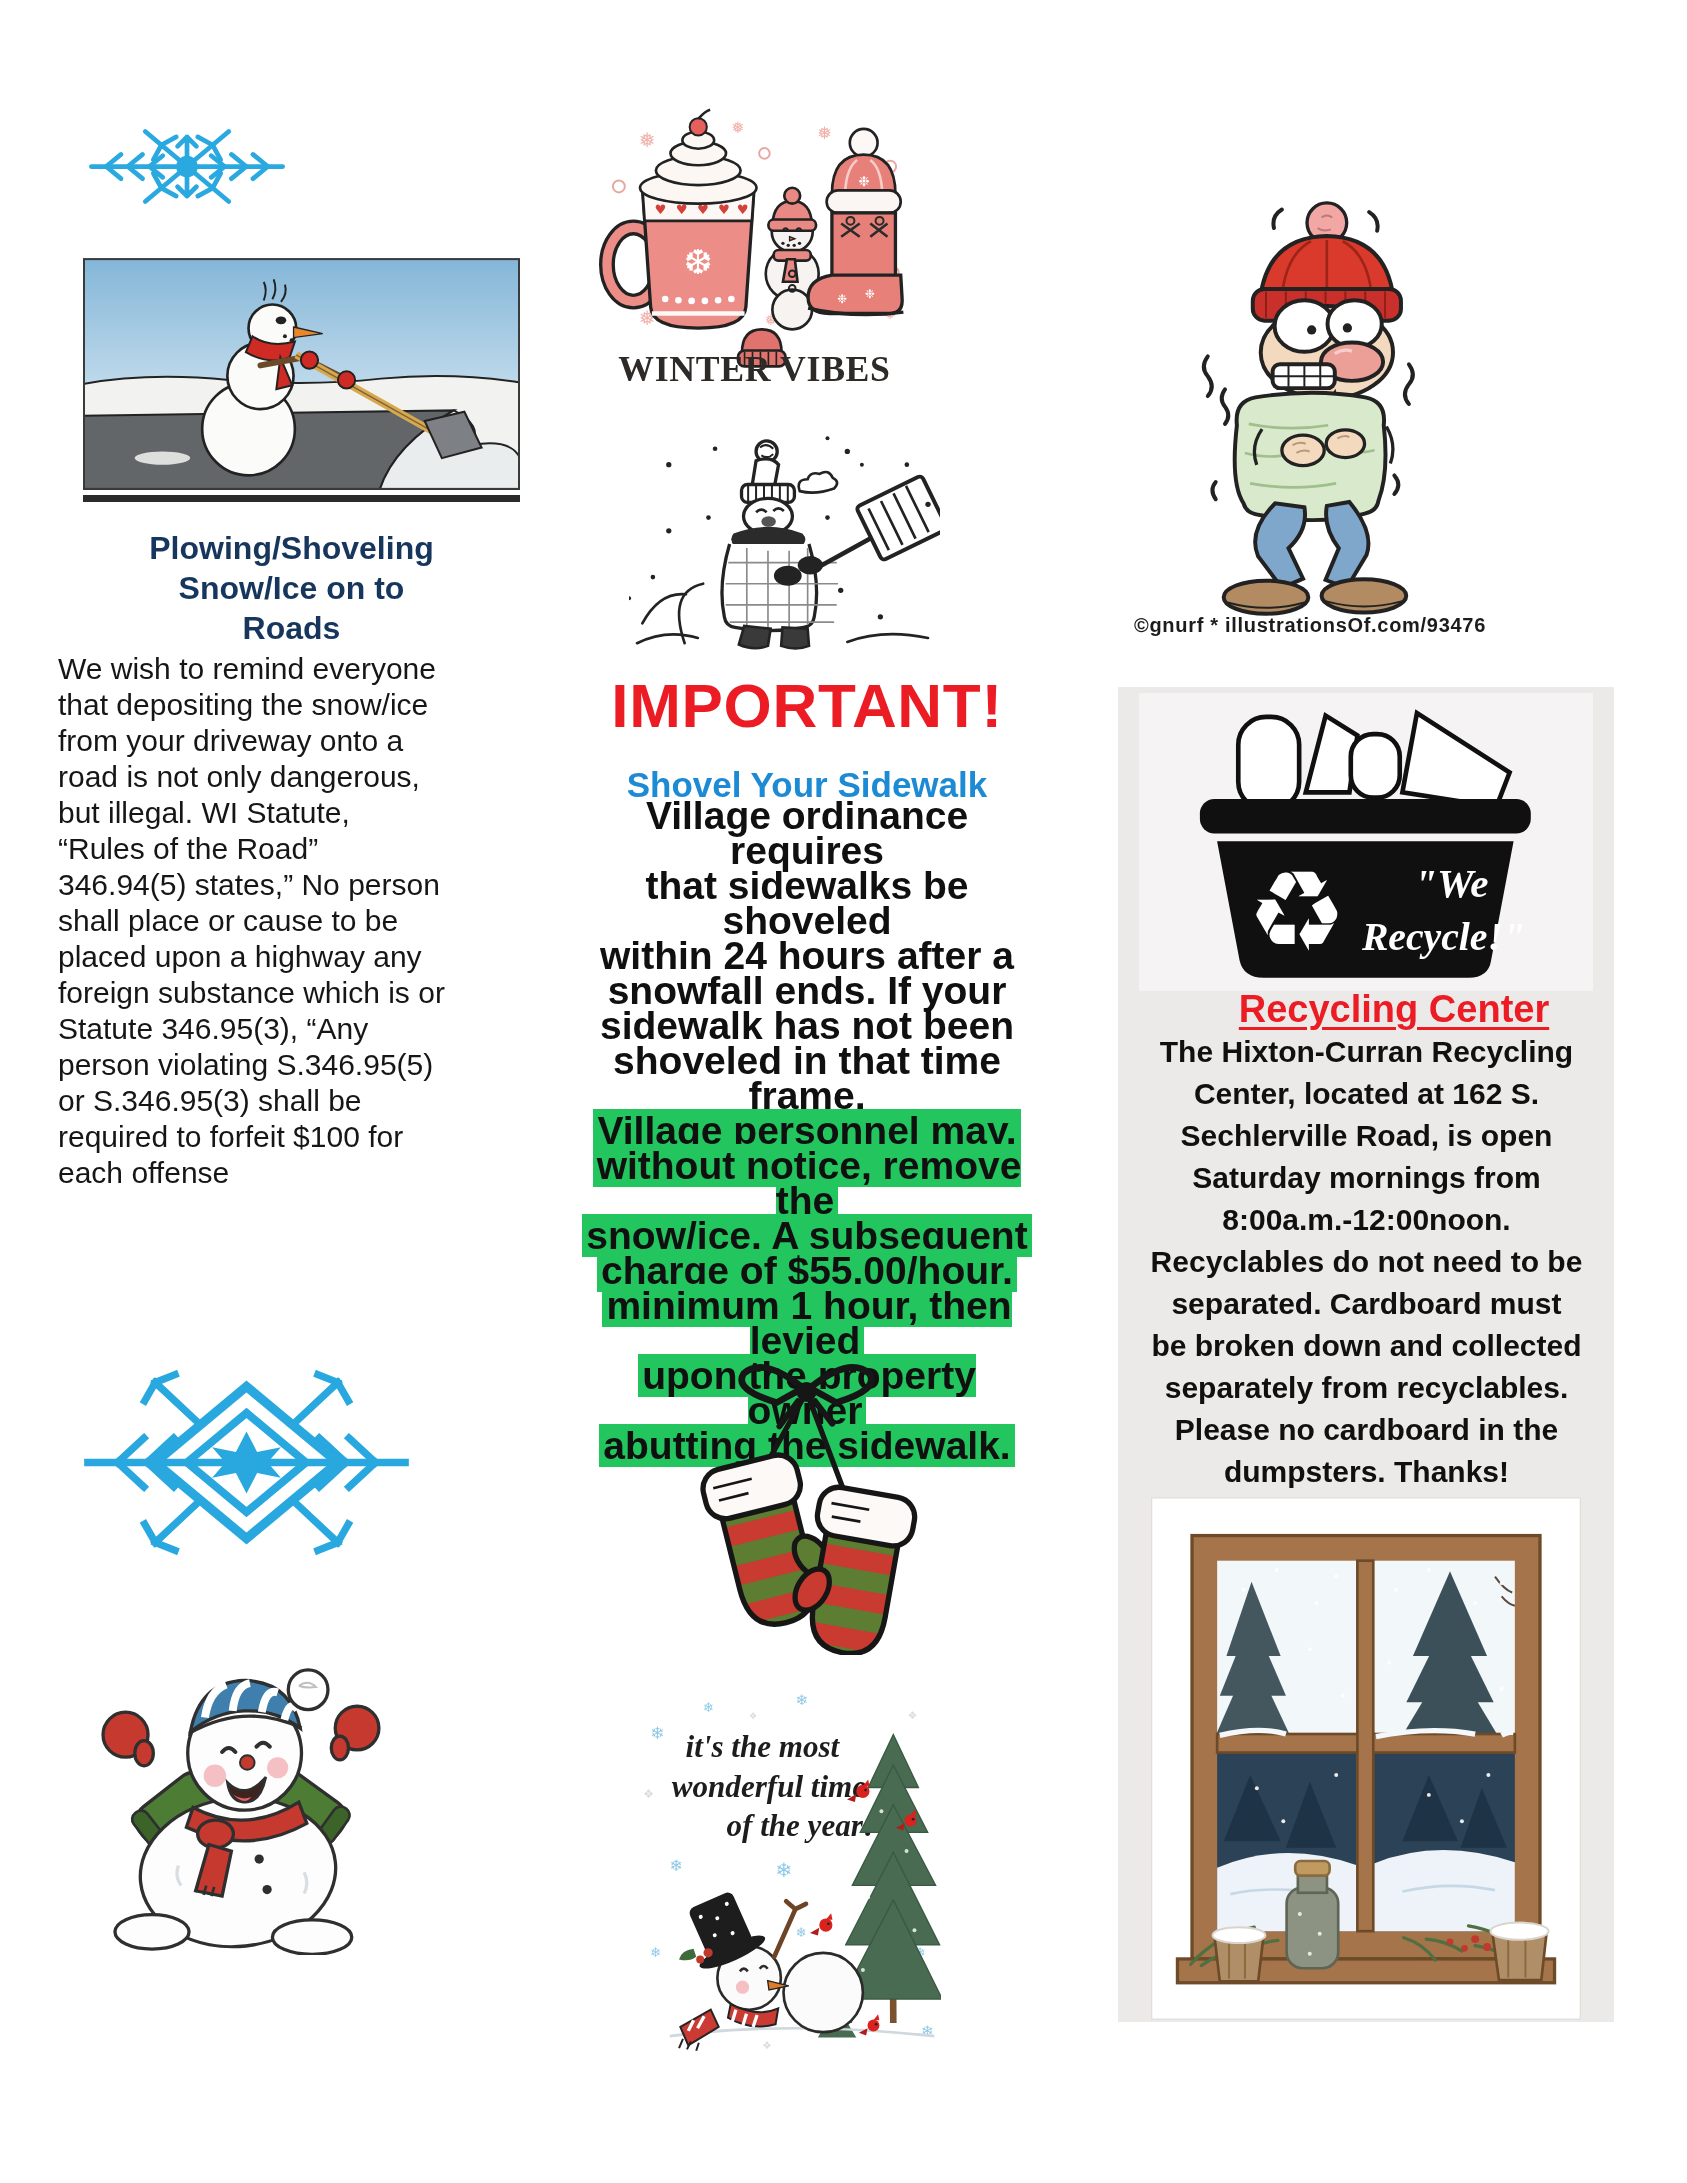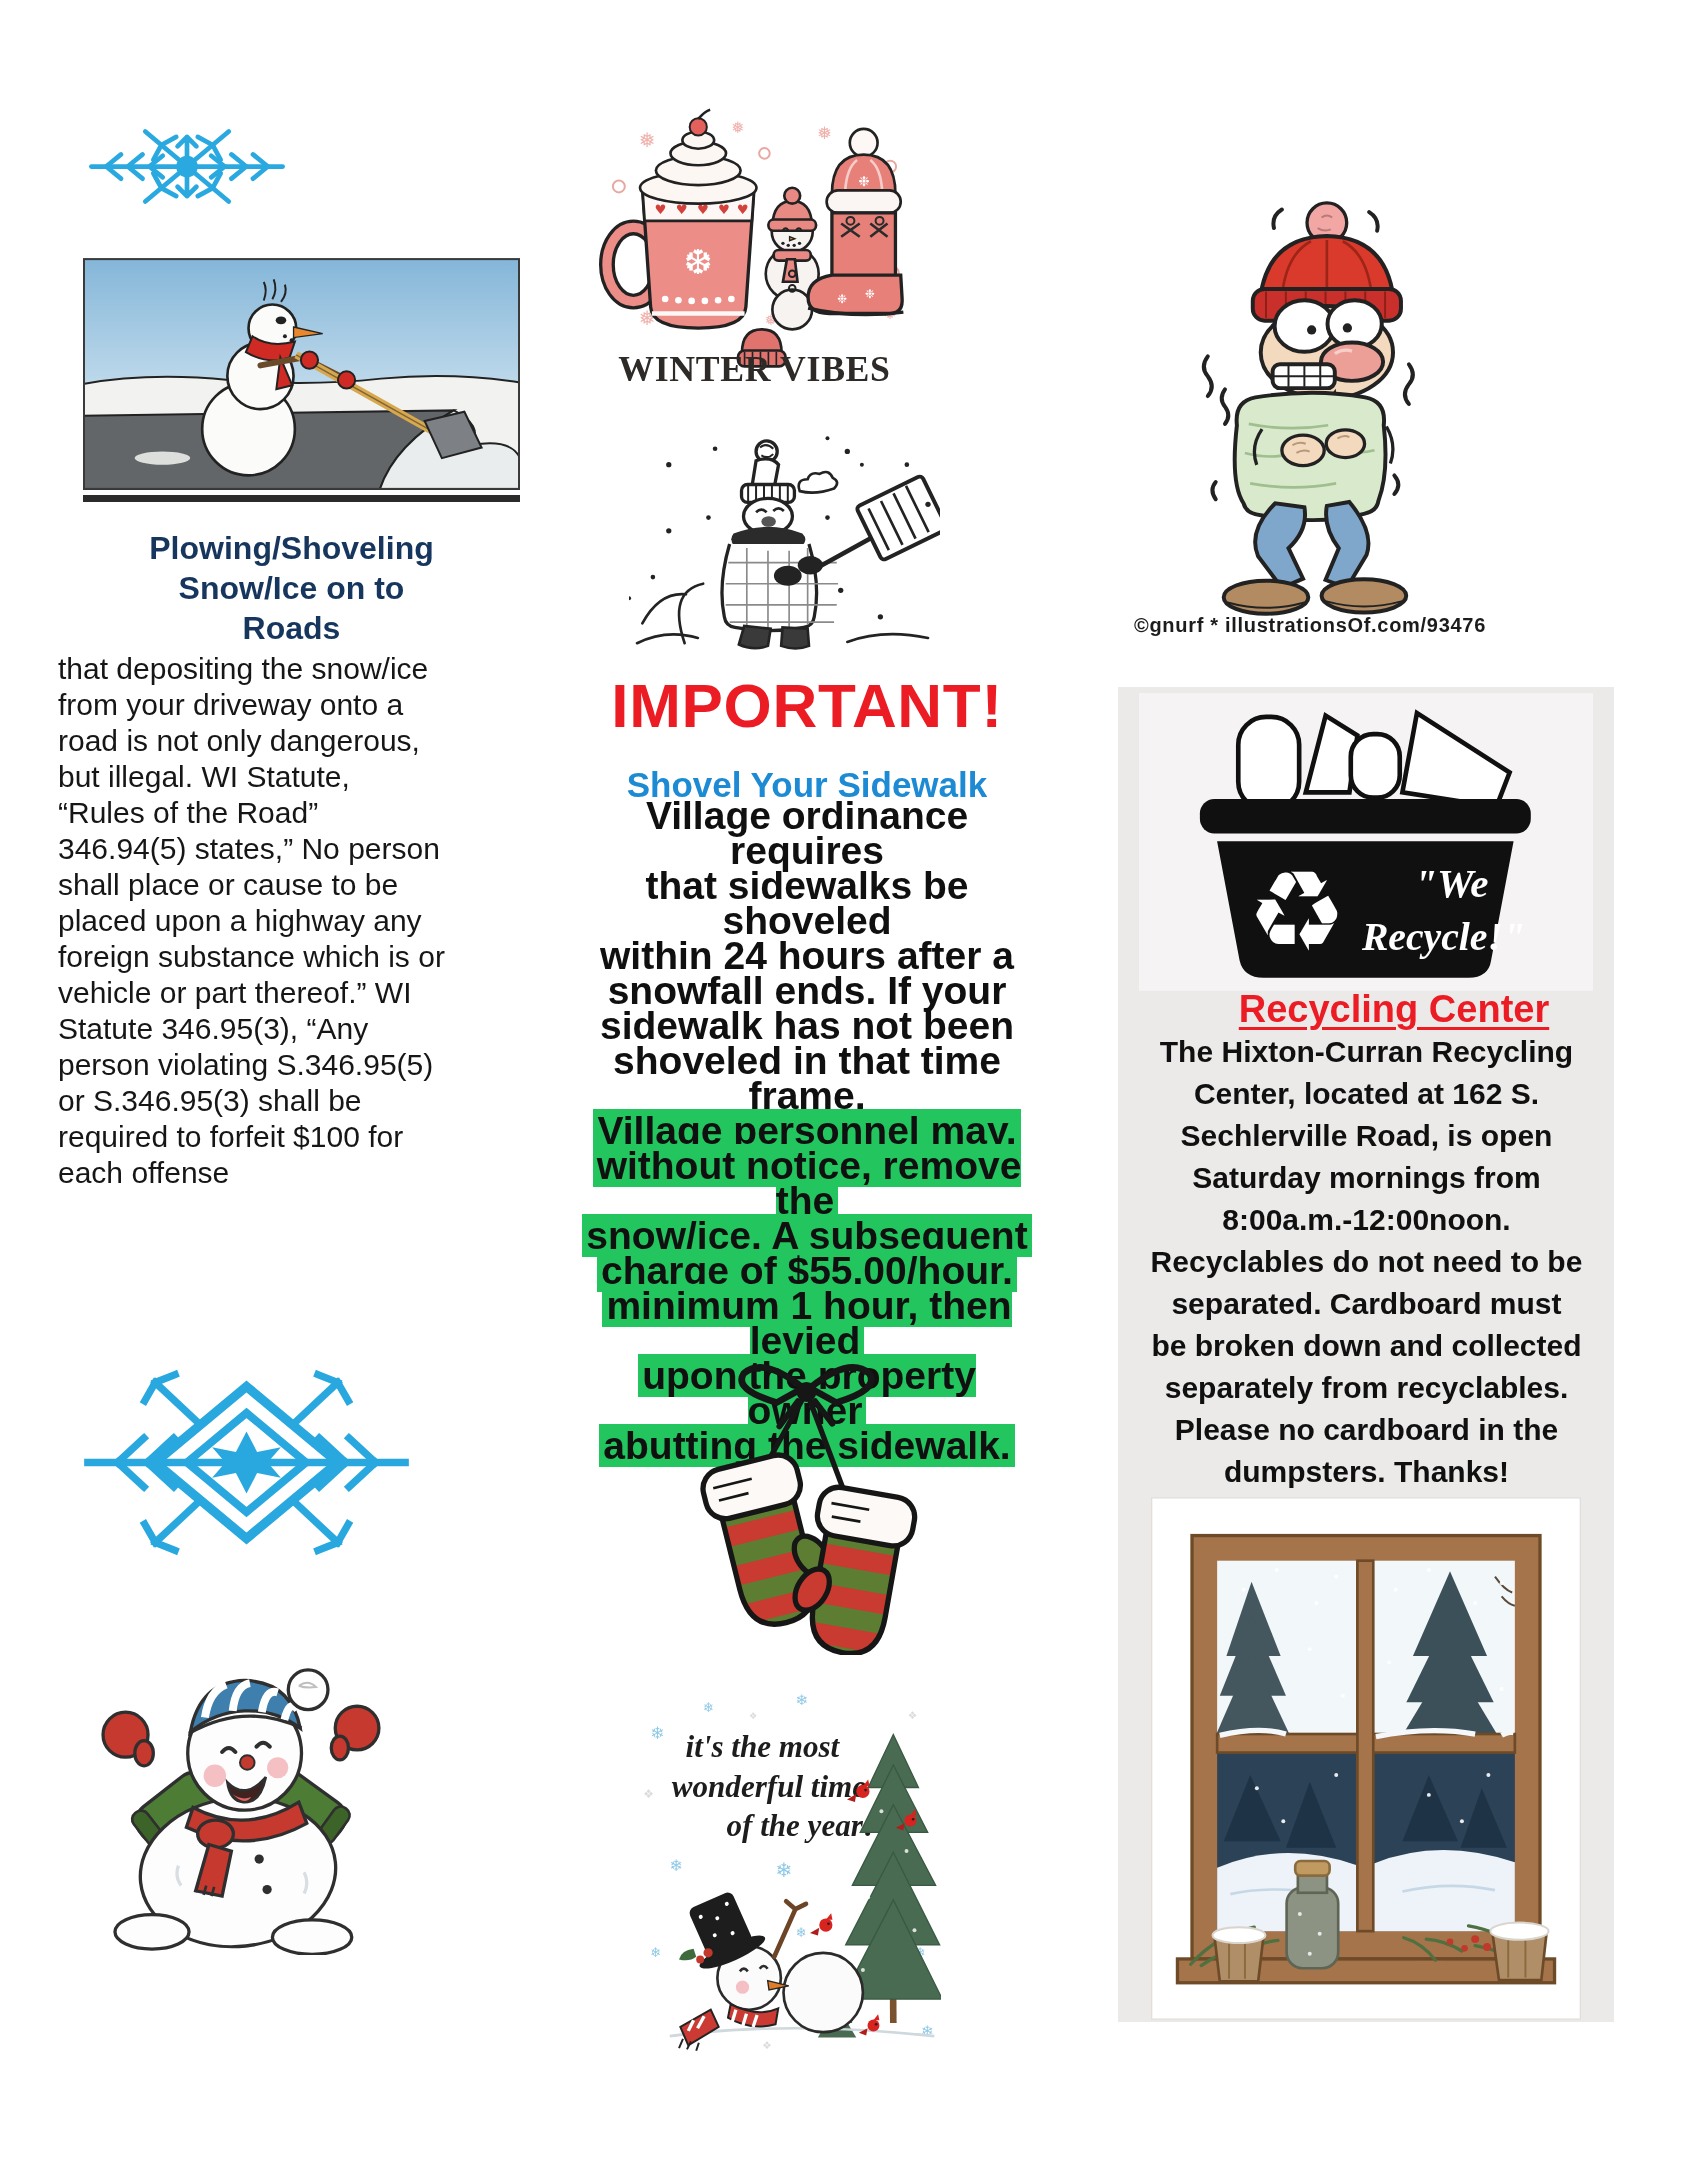--- a/index.html
+++ b/index.html
@@ -88,30 +88,30 @@
 
   <div class="rule"></div>
 
   <div class="left-heading">
     <div>Plowing/Shoveling</div>
     <div>Snow/Ice on to</div>
     <div>Roads</div>
   </div>
 
   <div class="left-body">
+    <div>We wish to remind everyone</div>
     <div>that depositing the snow/ice</div>
     <div>from your driveway onto a</div>
     <div>road is not only dangerous,</div>
     <div>but illegal.  WI Statute,</div>
     <div>“Rules of the Road”</div>
     <div>346.94(5) states,” No person</div>
     <div>shall place or cause to be</div>
     <div>placed upon a highway any</div>
     <div>foreign substance which is or</div>
-    <div>vehicle or part thereof.”  WI</div>
     <div>Statute 346.95(3), “Any</div>
     <div>person violating S.346.95(5)</div>
     <div>or S.346.95(3) shall be</div>
     <div>required to forfeit  $100 for</div>
     <div>each offense</div>
   </div>
 
   <div class="img" style="left:81px;top:1360px;width:331px;height:205px;">
     <svg viewBox="0 0 500 310">
       <g stroke="#29a8df" fill="none" stroke-width="11" stroke-linecap="square">

